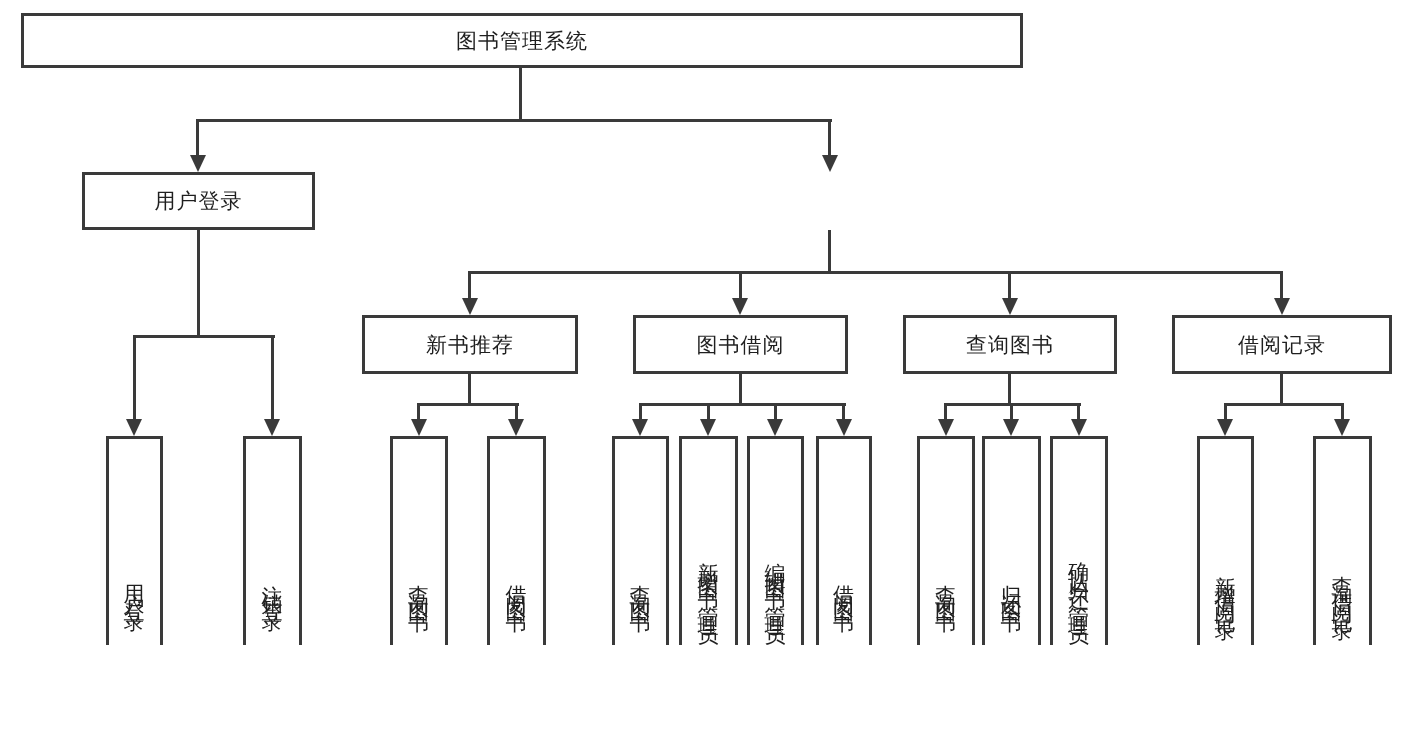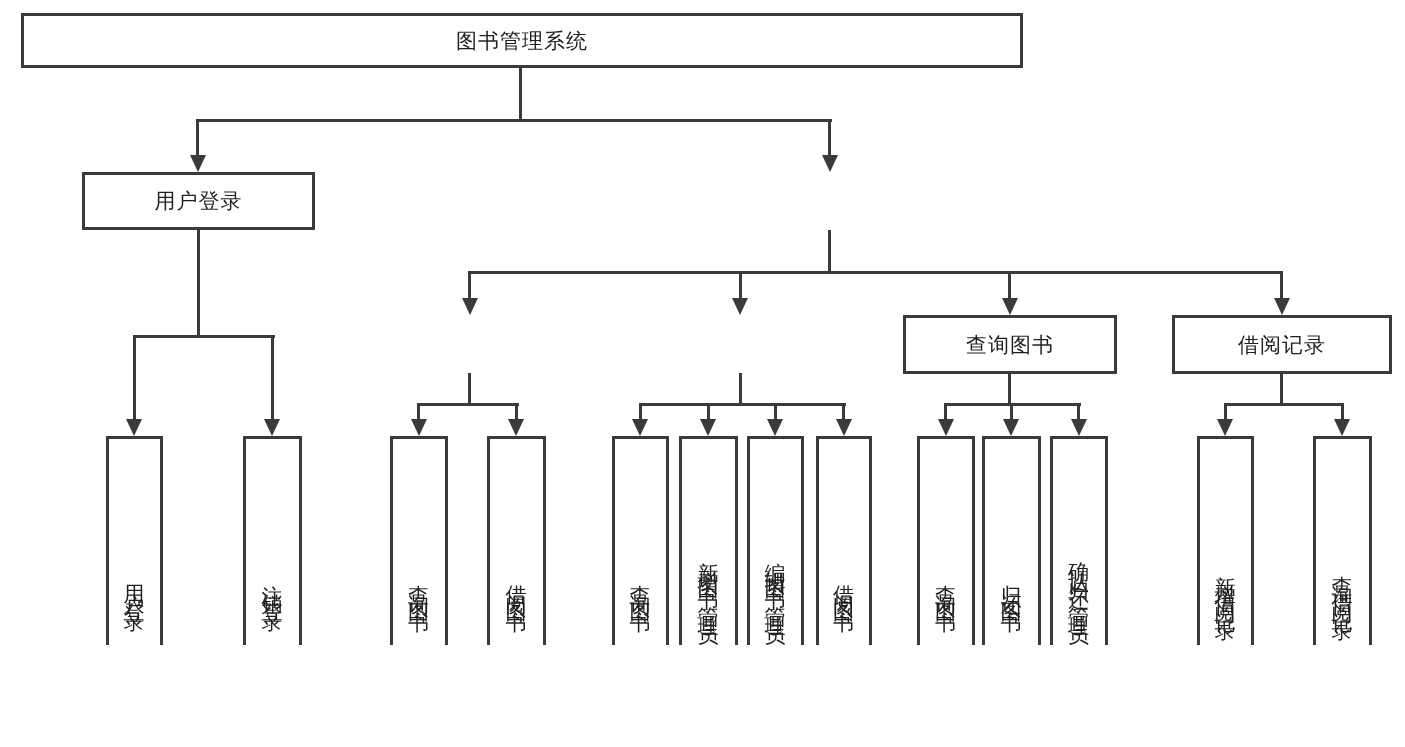--- a/index.html
+++ b/index.html
@@ -63,20 +63,26 @@
   <div class="lh" style="left:468px;top:271px;width:814px;height:3px;"></div>
   <div class="lv" style="left:468px;top:271px;width:3px;height:29px;"></div>
   <div class="arrow" style="left:462px;top:298px;"></div>
   <div class="lv" style="left:739px;top:271px;width:3px;height:29px;"></div>
   <div class="arrow" style="left:732px;top:298px;"></div>
   <div class="lv" style="left:1008px;top:271px;width:3px;height:29px;"></div>
   <div class="arrow" style="left:1002px;top:298px;"></div>
   <div class="lv" style="left:1280px;top:271px;width:3px;height:29px;"></div>
   <div class="arrow" style="left:1274px;top:298px;"></div>
 
+  <div class="hbox" style="left:362px;top:315px;width:216px;height:59px;">
+    <span>新书推荐</span>
+  </div>
+  <div class="hbox" style="left:633px;top:315px;width:215px;height:59px;">
+    <span>图书借阅</span>
+  </div>
   <div class="hbox" style="left:903px;top:315px;width:214px;height:59px;">
     <span>查询图书</span>
   </div>
   <div class="hbox" style="left:1172px;top:315px;width:220px;height:59px;">
     <span>借阅记录</span>
   </div>
 
   <div class="lv" style="left:468px;top:373px;width:3px;height:33px;"></div>
   <div class="lh" style="left:417px;top:403px;width:102px;height:3px;"></div>
   <div class="lv" style="left:417px;top:403px;width:3px;height:18px;"></div>

